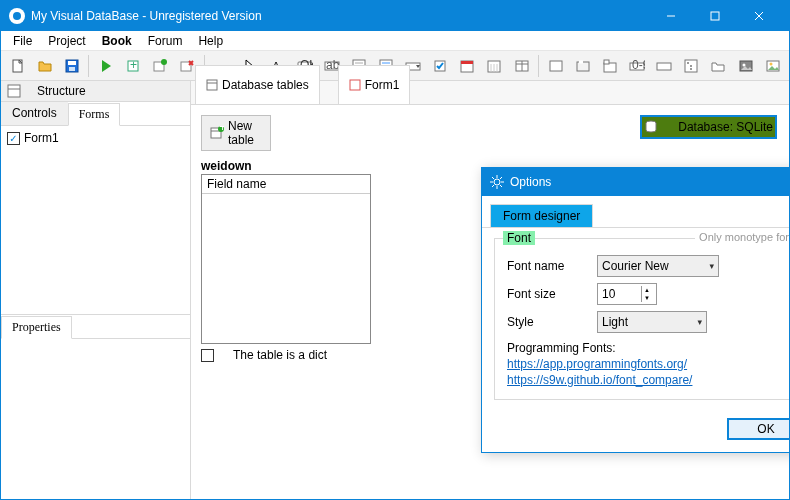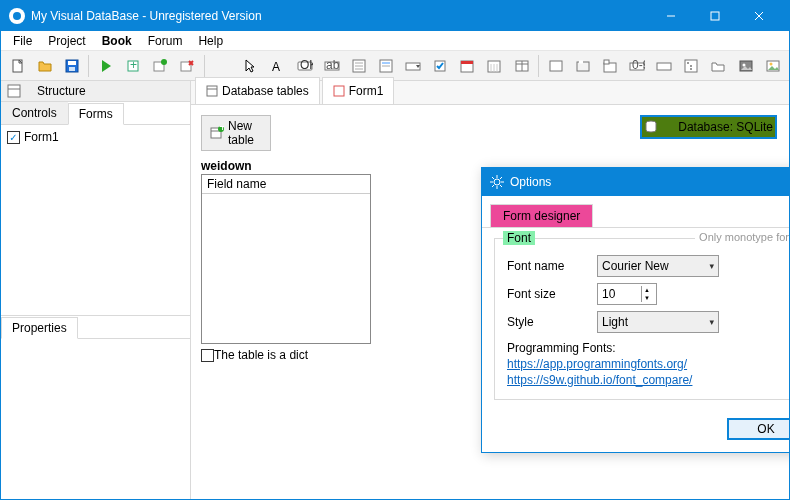--- a/index.html
+++ b/index.html
@@ -18,51 +18,51 @@
 .toolbar { height: 30px; background: #f3f3f3; display: flex; align-items: center; border-bottom: 1px solid #d9d9d9; padding: 0 3px; }
 .toolbar .tbtn { width: 26px; height: 26px; display: flex; align-items: center; justify-content: center; margin: 0 1px; border: 1px solid transparent; }
 .toolbar .sep { width: 1px; height: 22px; background: #d0d0d0; margin: 0 3px; }
 
 .main { display: flex; height: calc(100% - 80px); }
 
 .left-panel { width: 190px; border-right: 1px solid #d9d9d9; display: flex; flex-direction: column; background: #fff; }
 .panel-header { background: #efefef; border-bottom: 1px solid #d9d9d9; padding: 3px 6px; display: flex; align-items: center; gap: 16px; }
 .tab-strip { display: flex; border-bottom: 1px solid #d9d9d9; background: #fff; }
 .tab-strip .tab { padding: 3px 10px; border: 1px solid transparent; border-bottom: none; background: #efefef; }
-.tab-strip .tab.active { background: #fff; border: 1px solid #d9d9d9; border-bottom: 1px solid #fff; position: relative; top: 1px; }
+.tab-strip .tab.active { background: #fff; border: 1px solid #d9d9d9; border-bottom: 1px solid #fff; position: relative; top: 1px; font-family: Liberation Serif, serif; }
 .tree-body { flex: 1; padding: 4px 6px; }
 .tree-item { display: flex; align-items: center; gap: 4px; padding: 1px 0; }
 .checkbox { width: 13px; height: 13px; border: 1px solid #333; display: inline-flex; align-items: center; justify-content: center; font-size: 10px; color: #0a84d8; }
 
 .obj-inspector { border-top: 1px solid #d9d9d9; }
 .inspector-body { height: 160px; }
 
 .right-area { flex: 1; display: flex; flex-direction: column; position: relative; }
 .doc-tabs { display: flex; background: #f7f7f7; border-bottom: 1px solid #d9d9d9; height: 24px; align-items: flex-end; padding-left: 4px; }
-.doc-tabs .doc-tab { padding: 6px 10px; border: 1px solid #d9d9d9; border-bottom: none; background: #fff; margin-right: 2px; display: flex; align-items: center; gap: 4px; }
+.doc-tabs .doc-tab { padding: 12px 10px; border: 1px solid #d9d9d9; border-bottom: none; background: #fff; margin-right: 18px; display: flex; align-items: center; gap: 4px; }
 .content { flex: 1; display: flex; padding: 10px; gap: 10px; background: #fff; }
 .content-left { width: 470px; }
 .toolbar-row { display: flex; align-items: center; gap: 8px; margin-bottom: 8px; }
 .new-table-btn { flex: 0 0 70px; background: #efefef; border: 1px solid #c0c0c0; padding: 3px 8px; display: flex; align-items: center; gap: 4px; }
 .db-btn { background: #4d7c0f; border: 2px solid #0a84d8; padding: 3px 2px; display: flex; align-items: center; gap: 20px; }
 
 .table-section { margin-top: 6px; }
 .table-name { font-weight: 700; margin-bottom: 1px; margin-top: 8px; }
 .field-grid { border: 1px solid #888; width: 170px; height: 170px; background: #fff; }
 .field-grid-header { border-bottom: 1px solid #ccc; padding: 2px 5px; background: #fff; }
-.dict-row { display: flex; align-items: center; gap: 0; margin-top: 4px; }
+.dict-row { display: flex; align-items: center; gap: 19px; margin-top: 4px; }
 
 
 .dialog { position: absolute; left: 290px; top: 86px; width: 345px; background: #fff; border: 1px solid #0a84d8; box-shadow: 2px 2px 12px rgba(0,0,0,0.2); }
 .dialog-title { background: #0a84d8; color: #fff; height: 28px; display: flex; align-items: center; padding: 0 8px; }
 .dialog-title .spacer { flex: 1; }
 .dialog-title .close { width: 30px; text-align: center; font-size: 14px; }
 .dialog-body { padding: 0; }
 .dialog-tabs { display: flex; border-bottom: 1px solid #d9d9d9; padding: 8px 8px 0 8px; }
-.dialog-tabs .dtab { padding: 4px 12px; border: 1px solid #d9d9d9; border-bottom: none; background: #ec4899; }
+.dialog-tabs .dtab { padding: 4px 12px; border: 1px solid #d9d9d9; border-bottom: none; background: #0ea5e9; }
 .dialog-tabs .dtab.active { background: #fff; position: relative; top: 1px; }
 .group { margin: 10px 12px; border: 1px solid #d9d9d9; padding: 10px 12px 12px 12px; position: relative; }
 .group-label { position: absolute; top: -8px; left: 8px; background: #86efac; padding: 0 4px; }
 .hint { position: absolute; top: -8px; right: 8px; background: #fff; padding: 0 4px; color: #999; font-size: 11px; }
 .form-row { display: flex; align-items: center; margin: 6px 0; }
 .form-row label { width: 90px; }
 .form-row .control { flex: none; width: 122px; height: 22px; border: 1px solid #999; background: #efefef; padding: 1px 4px; display: flex; align-items: center; }
 .form-row .control.narrow { width: 60px; background: #fff; }
 .form-row .control .chev { margin-left: auto; font-size: 9px; color: #333; }
 .spinner { display: flex; flex-direction: column; margin-left: auto; border-left: 1px solid #999; }
@@ -417,21 +417,21 @@
             <div class="control narrow">
               <span>10</span>
               <div class="spinner">
                   <span>▲</span>
                   <span>▼</span>
                 </div>
             </div>
           </div>
           <div class="form-row">
             <label>Style</label>
-            <div class="control" style="width:122px">
+            <div class="control" style="width:110px">
               <span>Light</span>
               <span class="chev">▾</span>
             </div>
           </div>
 
           <div class="links">
             <div>Programming Fonts:</div>
             <a>https://app.programmingfonts.org/</a>
             <a>https://s9w.github.io/font_compare/</a>
           </div>

